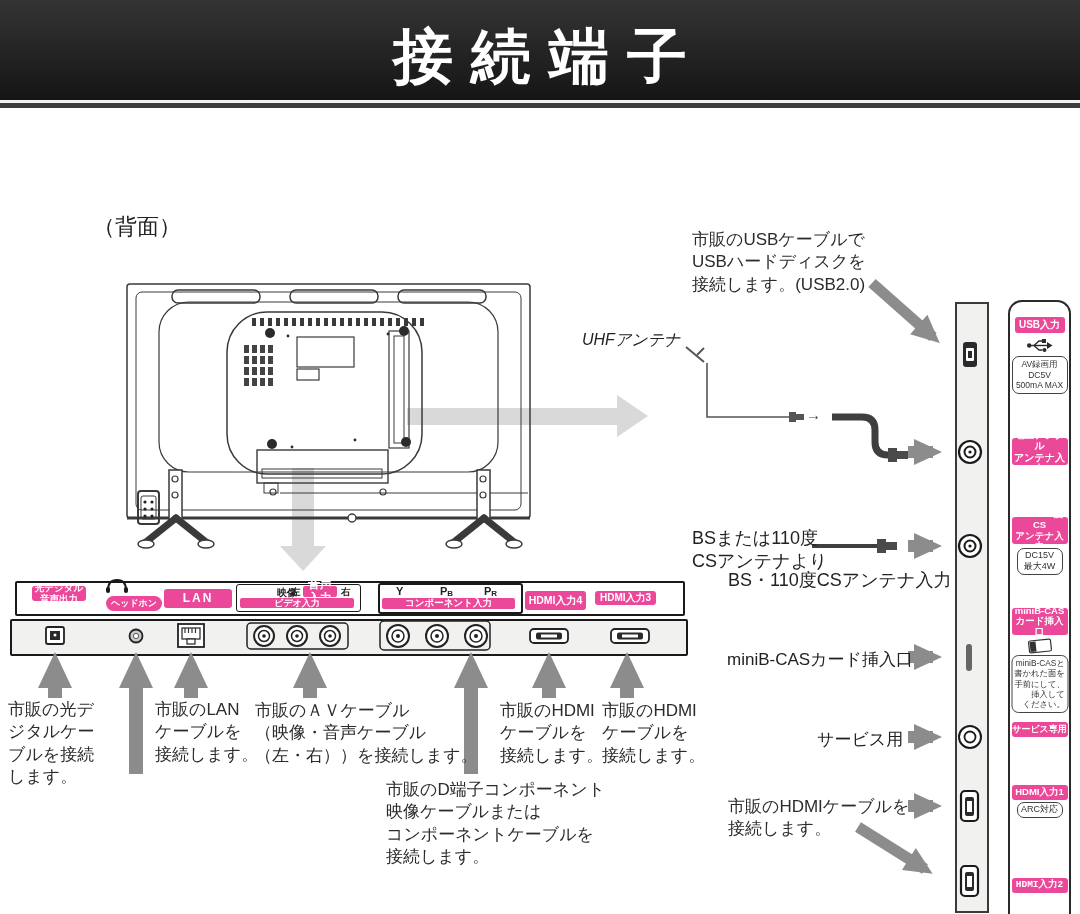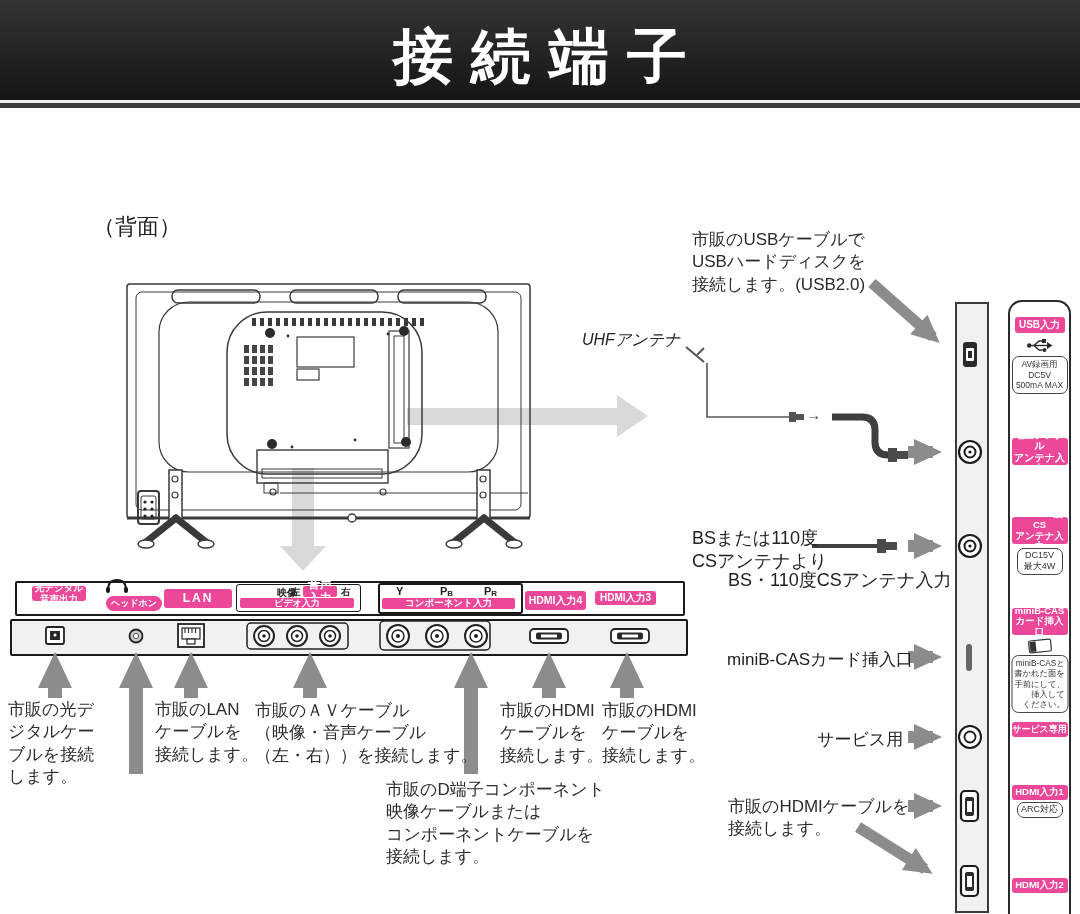--- a/index.html
+++ b/index.html
@@ -96,21 +96,21 @@
       </g>
     </svg>
     <div class="sbox pre" style="top:353px;width:55px;font-size:8.3px;padding:2px 0;text-align:right;">miniB-CASと
 書かれた面を
 手前にして、
 挿入して
 ください。</div>
     <div class="blabel" style="top:420px;width:56px;height:15px;font-size:9px;">サービス専用</div>
     <div class="blabel" style="top:483px;width:56px;height:15px;font-size:9.5px;">HDMI入力1</div>
     <div class="sbox" style="top:500px;width:44px;height:14px;font-size:9px;">ARC対応</div>
-    <div class="blabel" style="top:576px;width:56px;height:15px;font-size:9.5px;">HDMI入力2</div>
+    <div class="blabel" style="top:576px;width:56px;height:15px;font-size:9.5px;font-family:Liberation Mono, monospace;">HDMI入力2</div>
   </div>
 
   <svg width="1080" height="914" viewBox="0 0 1080 914">
     <defs>
       <marker id="ah" viewBox="0 0 30 28" markerWidth="30" markerHeight="28" refX="20" refY="14" orient="auto" markerUnits="userSpaceOnUse">
         <path d="M1,1 L1,27 L29,14 z" fill="#8c8c8c"></path>
       </marker>
     </defs>
 
     <polygon points="407,408 617,408 617,395 648,416 617,437 617,425 407,425" fill="#d9d9d9"></polygon>

